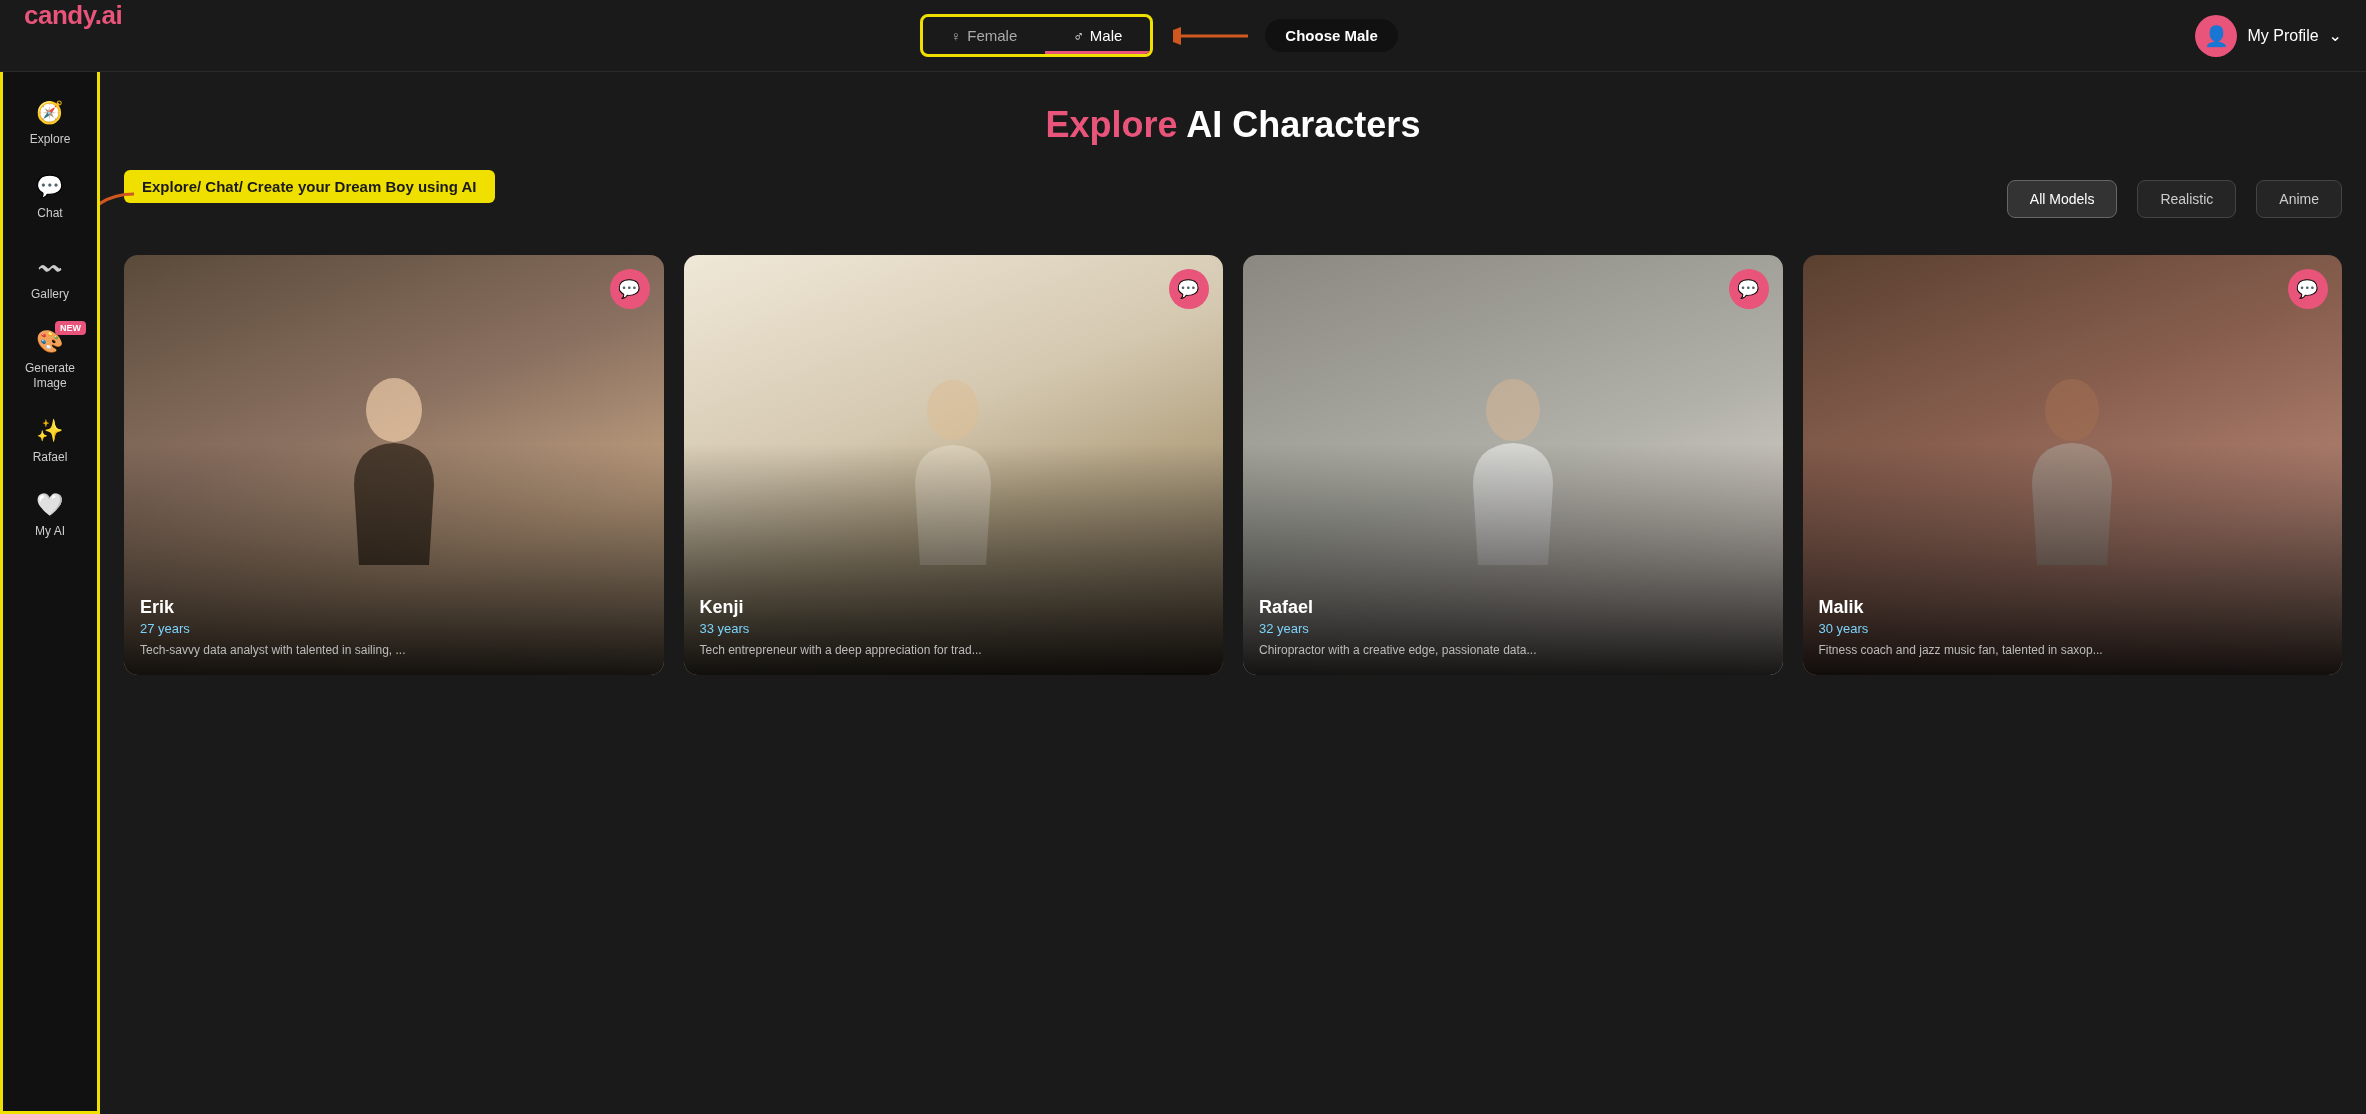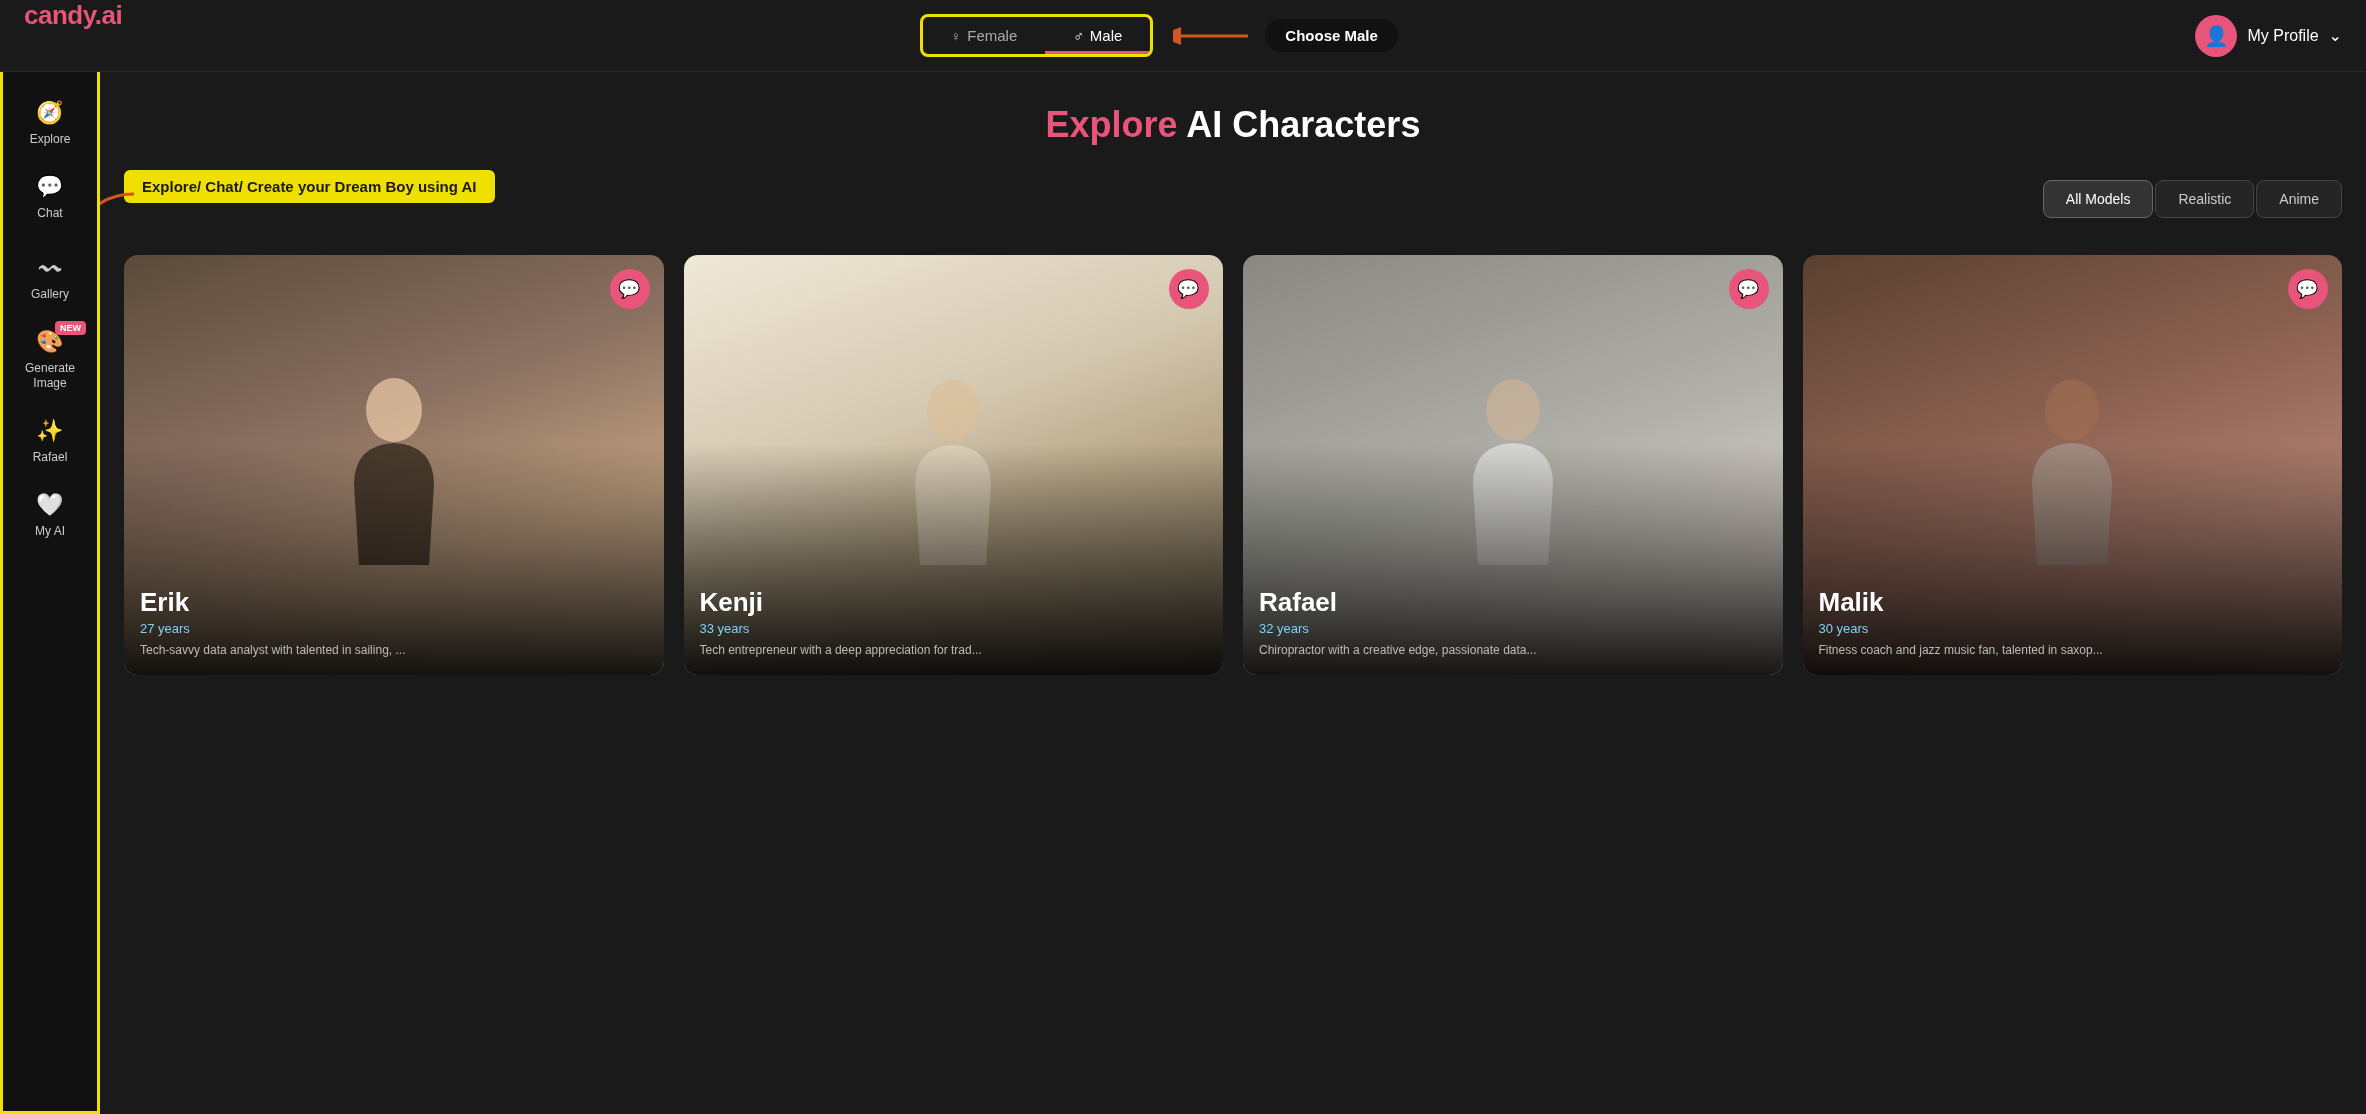--- a/index.html
+++ b/index.html
@@ -166,21 +166,21 @@
       padding: 8px 18px;
       border-radius: 6px;
       font-size: 15px;
       font-weight: 600;
       margin-bottom: 24px;
     }
 
     .filter-row {
       display: flex;
       justify-content: space-between;
-      gap: 2px;
+      gap: 20px;
       margin-bottom: 28px;
     }
     .filter-btn {
       padding: 10px 22px;
       border-radius: 8px;
       border: 1px solid #444;
       background: #252525;
       color: #ccc;
       font-size: 14px;
       font-weight: 500;
@@ -230,21 +230,21 @@
       cursor: pointer;
       color: #fff;
     }
     .card-info {
       position: absolute;
       bottom: 16px;
       left: 16px;
       right: 16px;
     }
     .card-name {
-      font-size: 26px;
+      font-size: 18px;
       font-weight: 700;
       color: #fff;
       margin-bottom: 3px;
     }
     .card-age {
       font-size: 13px;
       color: #7dd3fc;
       margin-bottom: 6px;
     }
     .card-desc {

